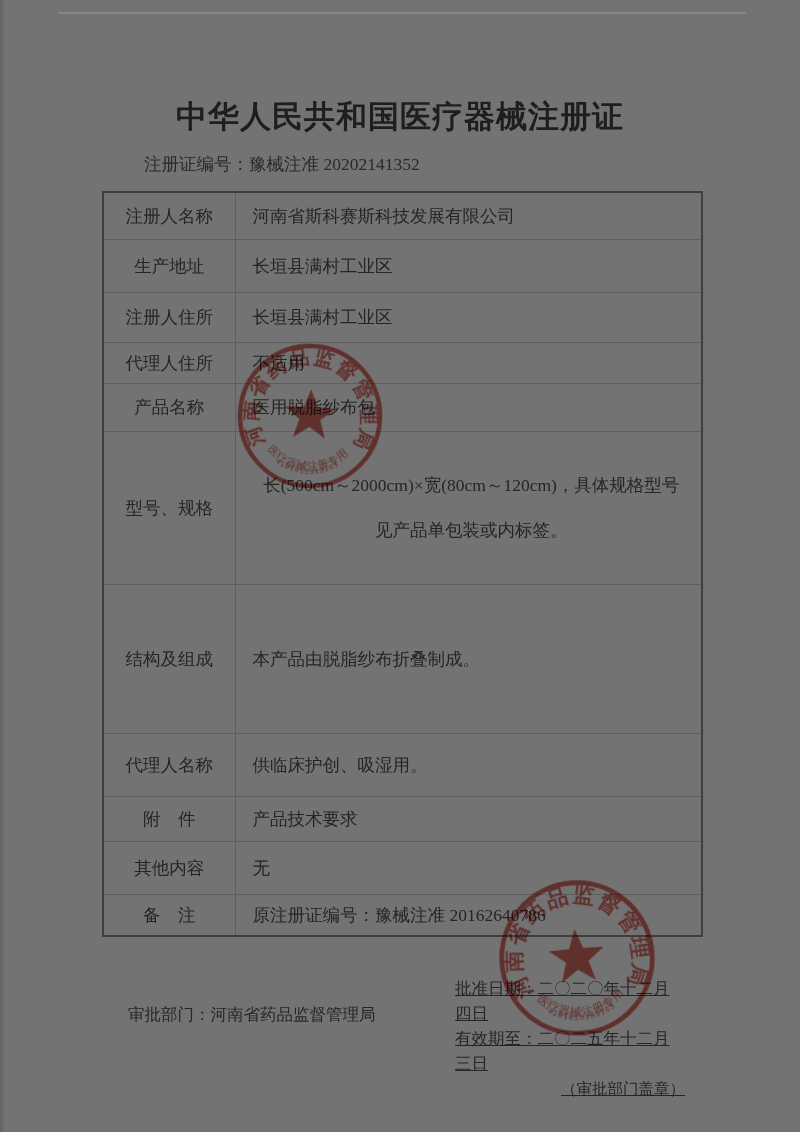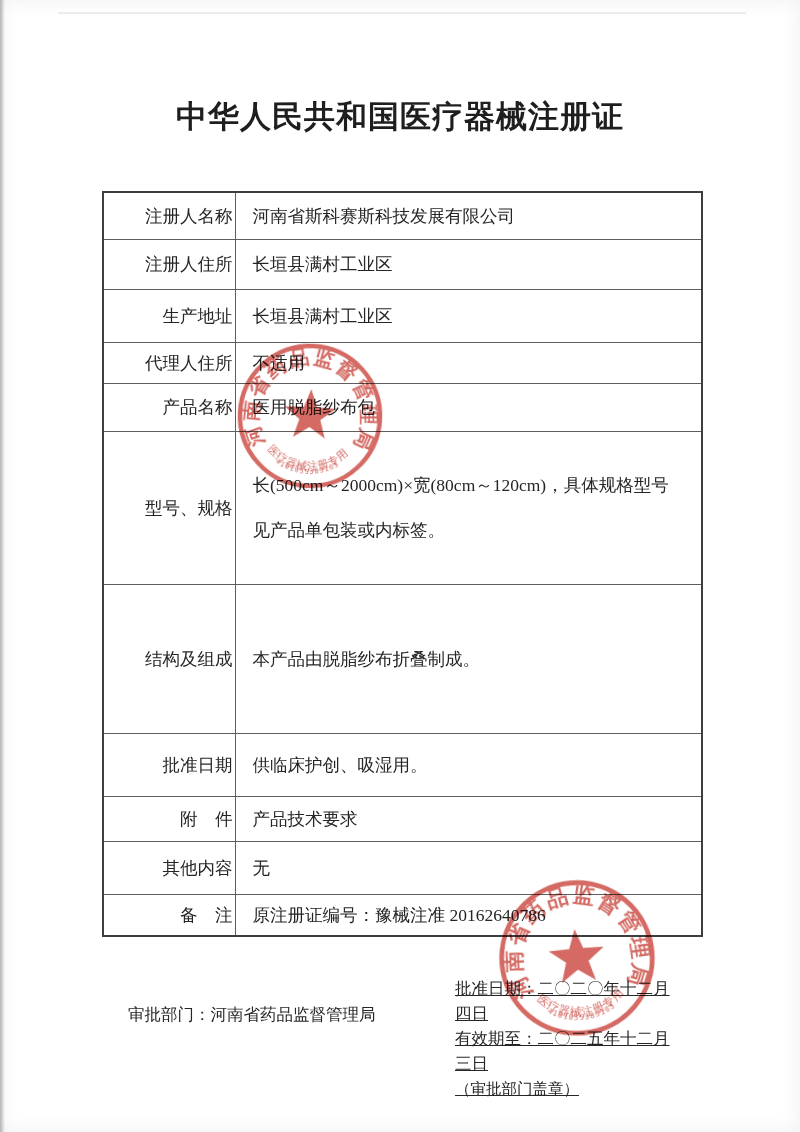--- a/index.html
+++ b/index.html
@@ -1,44 +1,44 @@
 <!DOCTYPE html>
 <html><head>
 <meta charset="utf-8">
 <style>
   html,body{margin:0;padding:0;background:#e9e9e9;}
   .page{
     position:relative;width:800px;height:1132px;margin:0 auto;
-    background:#ffffff;overflow:hidden;
+    background:#737373;overflow:hidden;
     font-family:"Liberation Serif",serif;color:#262626;
     box-shadow:inset 0 0 18px rgba(120,120,120,.12);
   }
   .edge-left{position:absolute;left:0;top:0;width:5px;height:100%;
     background:linear-gradient(to right,rgba(70,70,70,.38),rgba(255,255,255,0));}
   .scan-line{position:absolute;left:58px;top:12px;width:688px;height:2px;
     background:rgba(185,185,185,.28);}
   .doc-title{
     position:absolute;left:0;top:96px;width:100%;margin:0;
     text-align:center;font-family:"Liberation Sans",sans-serif;
     font-size:31px;font-weight:bold;letter-spacing:1px;color:#1e1e1e;
   }
   .cert-no{position:absolute;left:144px;top:152px;font-size:17.5px;color:#2a2a2a;}
   .cert-table{
     position:absolute;left:102px;top:191px;width:599px;
     border-collapse:collapse;table-layout:fixed;
     border:2px solid #3e3e3e;font-size:17.5px;color:#252525;
   }
   .cert-table td{border:1px solid #5e5e5e;vertical-align:middle;overflow:hidden;}
-  .cert-table td.label{width:132px;text-align:right;padding:8px 2px;}
+  .cert-table td.label{width:132px;text-align:center;padding:8px 2px;}
   .cert-table td.value{padding-left:17px;padding-right:11px;}
-  .multiline{line-height:45px;}
+  .multiline{line-height:45px;text-align:center;}
   .footer-left{position:absolute;left:128px;top:976px;font-size:16.5px;margin-top:28px;}
   .footer-right{position:absolute;left:455px;top:976px;width:230px;
     font-size:16.5px;line-height:25px;text-decoration:underline;}
-  .seal-note{font-size:15.5px;}
+  .seal-note{text-align:right;font-size:15.5px;}
   .stamp{position:absolute;mix-blend-mode:multiply;opacity:.8;filter:blur(0.4px);}
   .stamp-1{left:230px;top:336px;transform:rotate(3deg);}
   .stamp-2{left:491px;top:872px;transform:rotate(-5deg);}
   .seal-ring{fill:none;stroke:#c9443c;stroke-width:4.5;}
   .seal-fill{fill:#c9443c;}
   .seal-arc-text{font-size:20px;letter-spacing:2.5px;fill:#c9443c;
     font-family:"Liberation Sans",sans-serif;font-weight:bold;}
   .seal-bottom-text{font-size:11px;letter-spacing:.5px;fill:#c9443c;
     font-family:"Liberation Sans",sans-serif;}
   .seal-serial{font-size:7px;letter-spacing:1px;fill:#c9443c;
@@ -47,37 +47,38 @@
 </style>
 </head>
 <body>
 
 <div class="page">
   <div class="edge-left"></div>
   <div class="scan-line"></div>
 
   <h1 class="doc-title">中华人民共和国医疗器械注册证</h1>
 
+  <div class="cert-no"><span>注册证编号：</span><span>豫械注准 20202141352</span></div>
 
   <table class="cert-table">
     <colgroup>
         <col style="width:132px">
         <col style="width:467px">
       </colgroup>
     <tbody>
       <tr style="height:47px">
         <td class="label">注册人名称</td>
         <td class="value">河南省斯科赛斯科技发展有限公司</td>
       </tr>
+      <tr style="height:53px">
+        <td class="label">生产地址</td>
+        <td class="value">长垣县满村工业区</td>
+      </tr>
       <tr style="height:50px">
         <td class="label">注册人住所</td>
-        <td class="value">长垣县满村工业区</td>
-      </tr>
-      <tr style="height:53px">
-        <td class="label">生产地址</td>
         <td class="value">长垣县满村工业区</td>
       </tr>
       <tr style="height:40px">
         <td class="label">代理人住所</td>
         <td class="value">不适用</td>
       </tr>
       <tr style="height:48px">
         <td class="label">产品名称</td>
         <td class="value">医用脱脂纱布包</td>
       </tr>
@@ -86,21 +87,21 @@
         <td class="value multiline">
           <div>长(500cm～2000cm)×宽(80cm～120cm)，具体规格型号</div>
           <div>见产品单包装或内标签。</div>
         </td>
       </tr>
       <tr style="height:149px">
         <td class="label">结构及组成</td>
         <td class="value">本产品由脱脂纱布折叠制成。</td>
       </tr>
       <tr style="height:63px">
-        <td class="label">批准日期</td>
+        <td class="label">代理人名称</td>
         <td class="value">供临床护创、吸湿用。</td>
       </tr>
       <tr style="height:45px">
         <td class="label">附　件</td>
         <td class="value">产品技术要求</td>
       </tr>
       <tr style="height:53px">
         <td class="label">其他内容</td>
         <td class="value">无</td>
       </tr>

